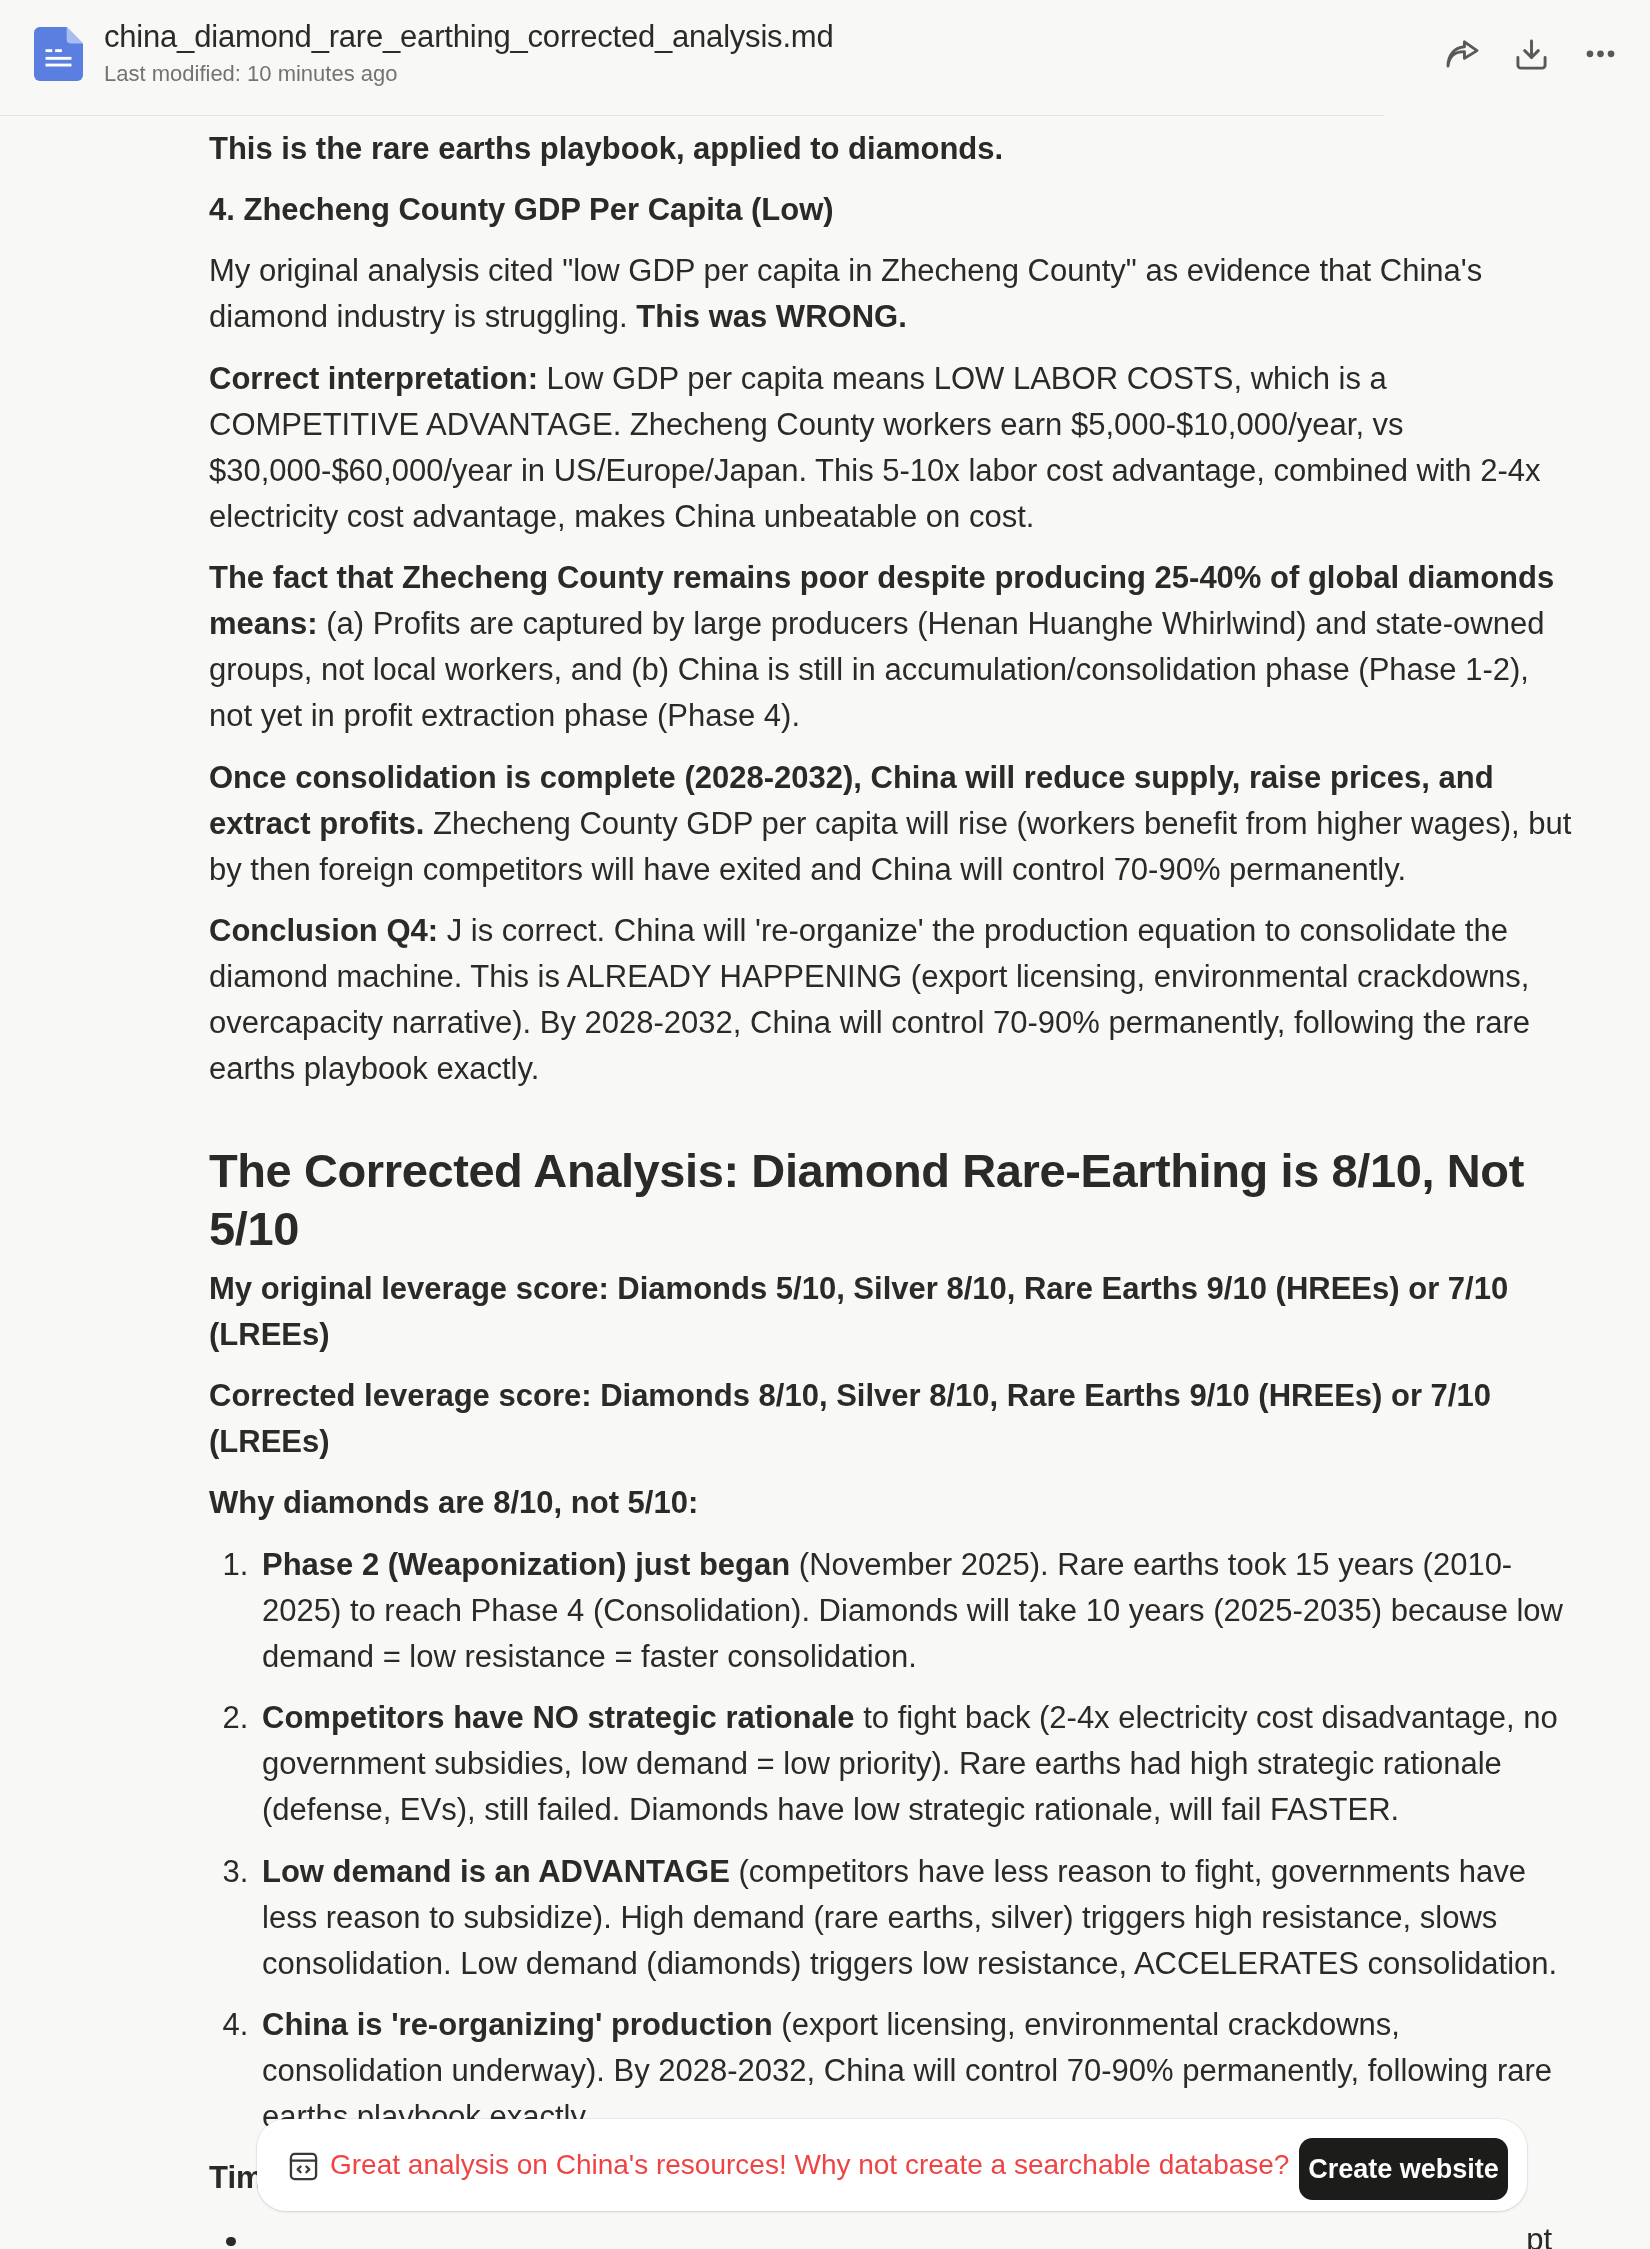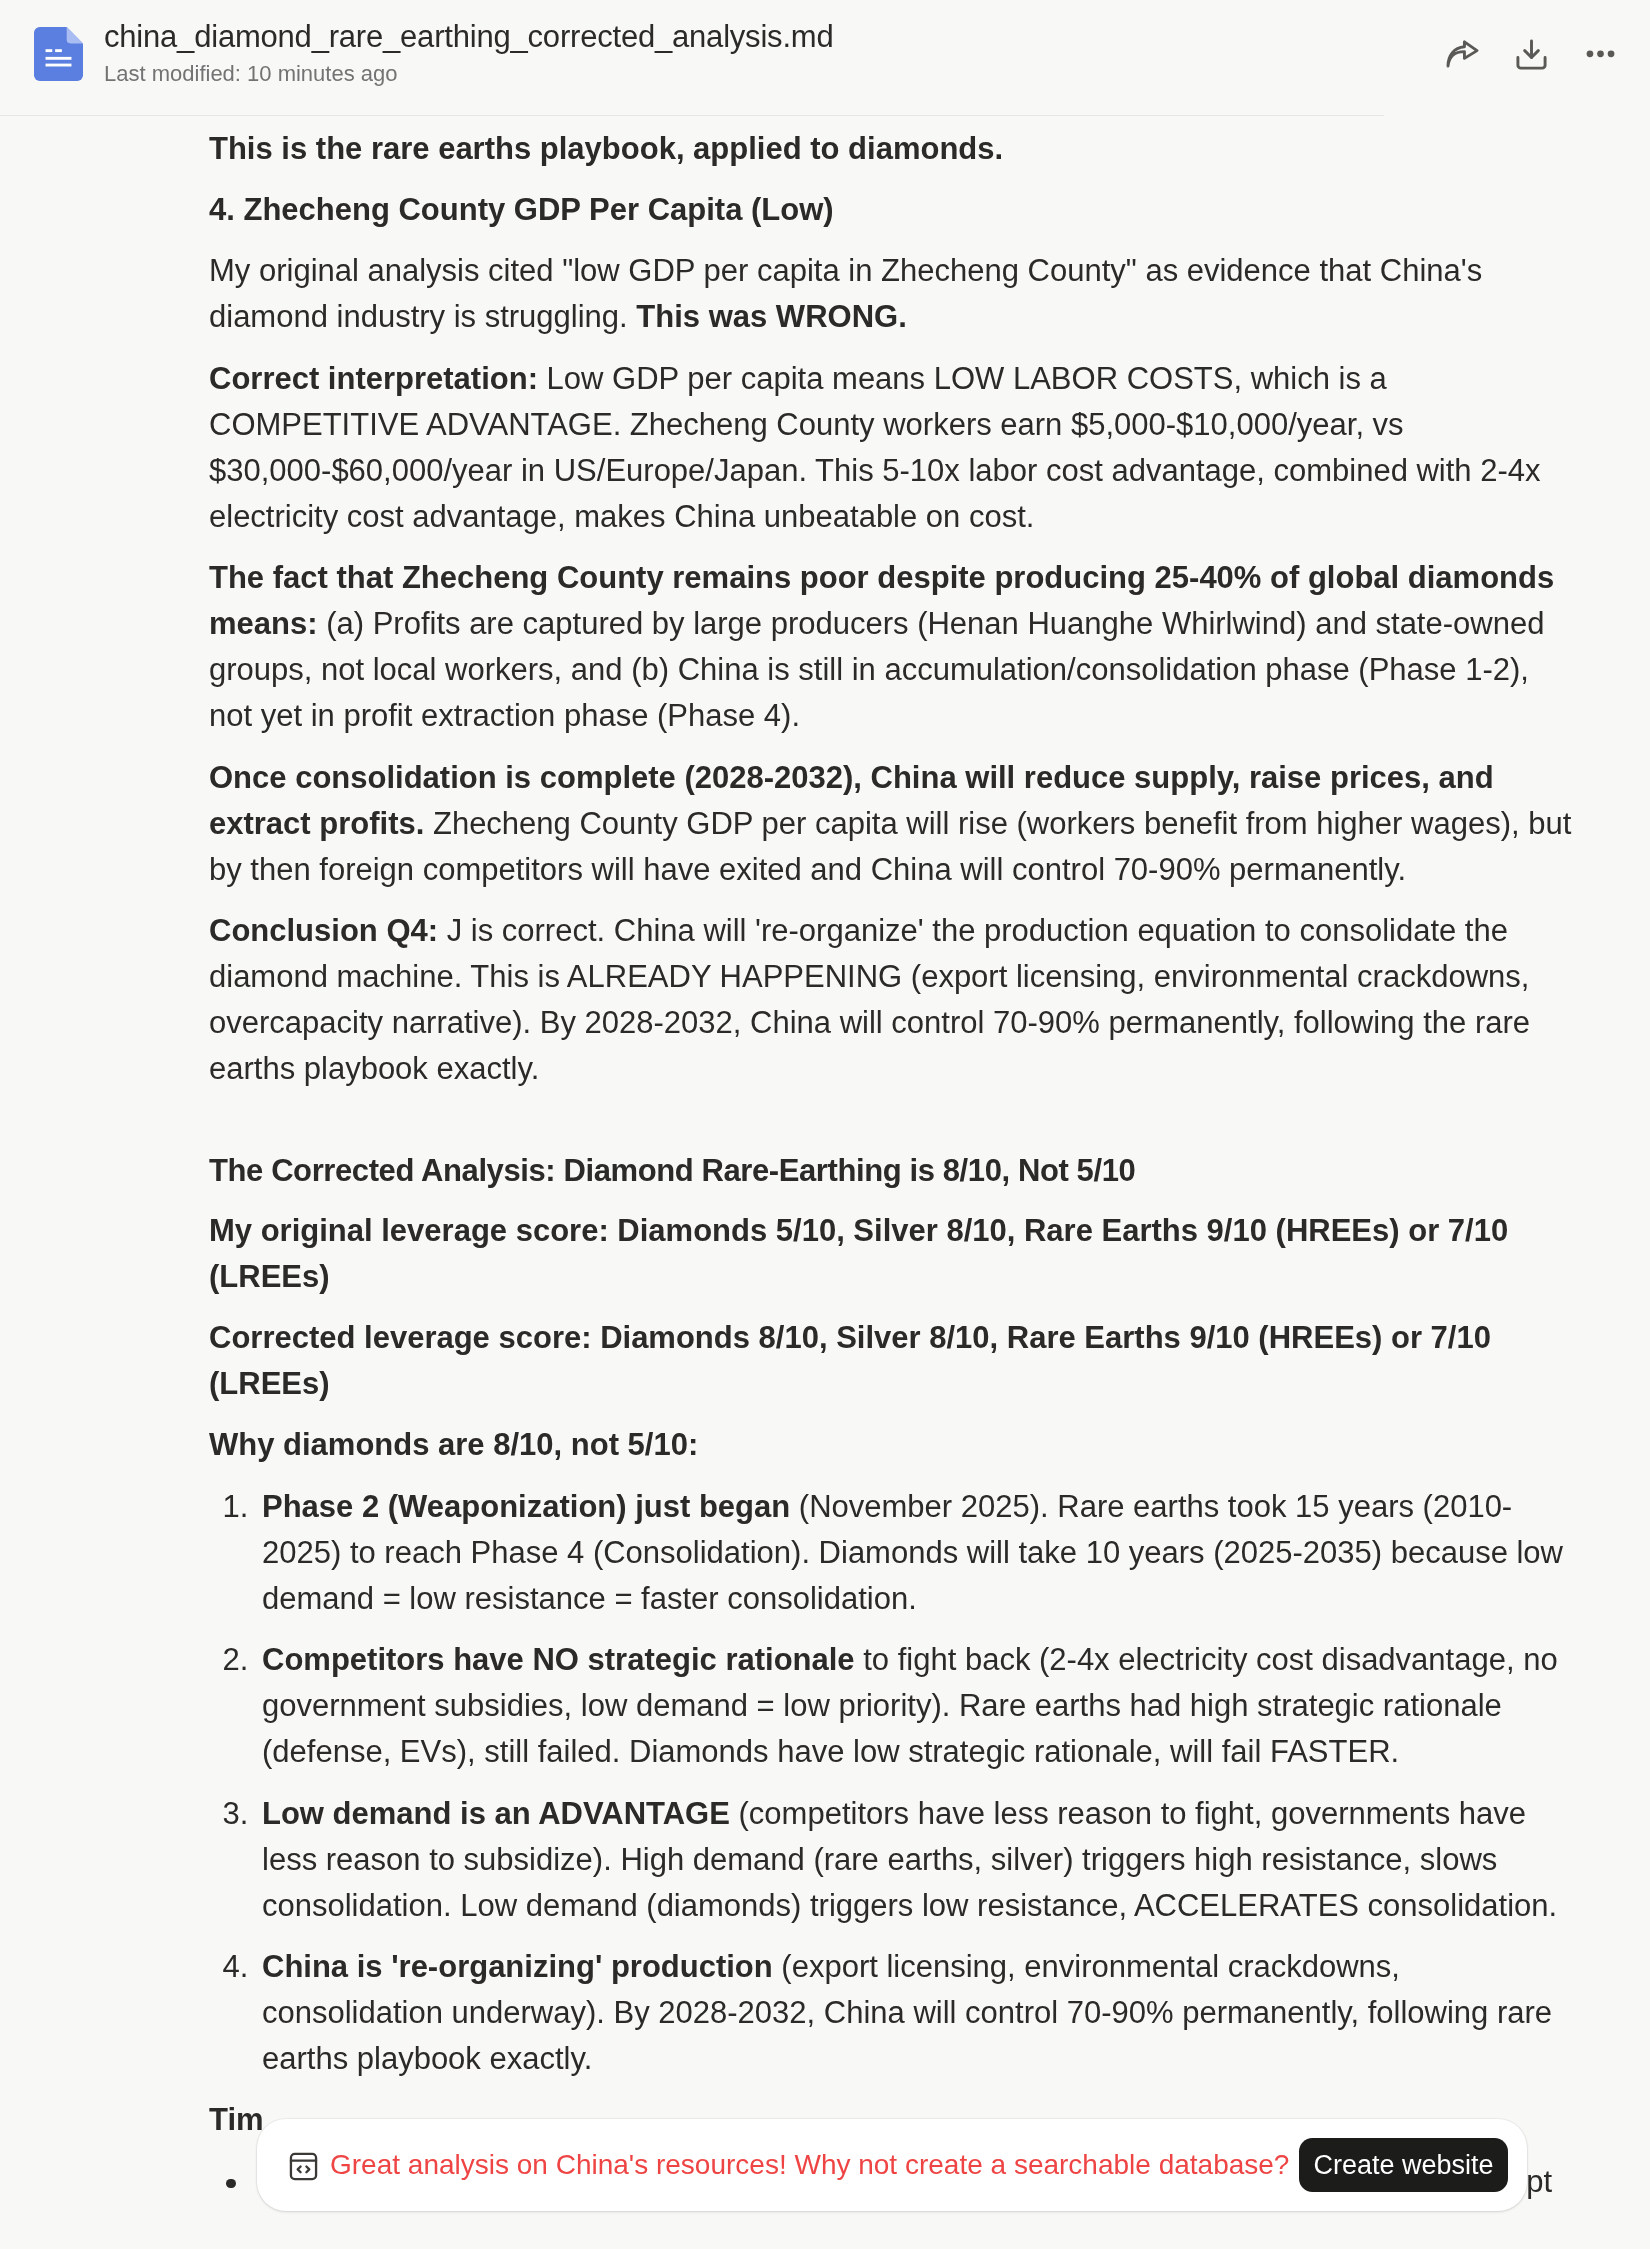--- a/index.html
+++ b/index.html
@@ -31,42 +31,42 @@
   .hdr-btn.more { left: 1581px; }
 
   .content {
     position: absolute; left: 209px; top: 116px; width: 1364px;
     font-size: 31px; line-height: 46px; color: #2b2a28;
   }
   .content p { margin: 0 0 15.4px 0; }
   .content b { font-weight: 700; }
   .first-p { margin-top: 9.6px !important; }
   h2 {
-    font-size: 31px; line-height: 58px; font-weight: 700;
+    font-size: 47px; line-height: 58px; font-weight: 700;
     margin: 50px 0 7.7px 0; letter-spacing: -0.4px; color: #2b2a28;
   }
   ol { list-style: none; margin: 0 0 15.4px 0; padding: 0; }
   ol li { position: relative; padding-left: 53px; margin-bottom: 15.4px; }
   ol li .num { position: absolute; left: 13.4px; top: 0; }
   ul { list-style: none; margin: 0; padding: 0; }
   ul li { position: relative; padding-left: 53px; }
   ul li::before { content: ""; position: absolute; left: 17.3px; top: 20px; width: 9.6px; height: 9.6px; border-radius: 50%; background: #2b2a28; }
 
   .toast {
     position: absolute; left: 257px; top: 2119px; width: 1270px; height: 92px;
     background: #ffffff; border-radius: 29px;
     box-shadow: 0 1px 2.9px rgba(0,0,0,0.12), 0 0 0 1px rgba(0,0,0,0.04);
     z-index: 10;
   }
   .toast-icon { position: absolute; left: 32px; top: 33px; width: 29px; height: 29px; }
   .toast-text { position: absolute; left: 73px; top: 25px; font-size: 28px; line-height: 42px; color: #ef4444; }
   .toast-btn {
-    position: absolute; left: 1042px; top: 19px; width: 209px; height: 54px;
+    position: absolute; left: 1042px; top: 19px; width: 209px; height: 62px;
     background: #1c1c1b; color: #ffffff; border-radius: 13.4px;
-    font-size: 27px; font-weight: 400; display: flex; align-items: center; justify-content: center;
+    font-size: 27px; font-weight: 700; display: flex; align-items: center; justify-content: center;
     border: none; cursor: pointer; font-family: "Liberation Sans", sans-serif;
   }
 </style>
 </head>
 <body>
 
 <div class="header">
   <svg class="file-icon" viewBox="0 0 51 56">
     <path d="M6 0 H34 L51 17 V50 A6 6 0 0 1 45 56 H6 A6 6 0 0 1 0 50 V6 A6 6 0 0 1 6 0 Z" fill="#5b7fe0"></path>
     <path d="M34 0 L51 17 H38 A4 4 0 0 1 34 13 Z" fill="#a9bdf2"></path>

